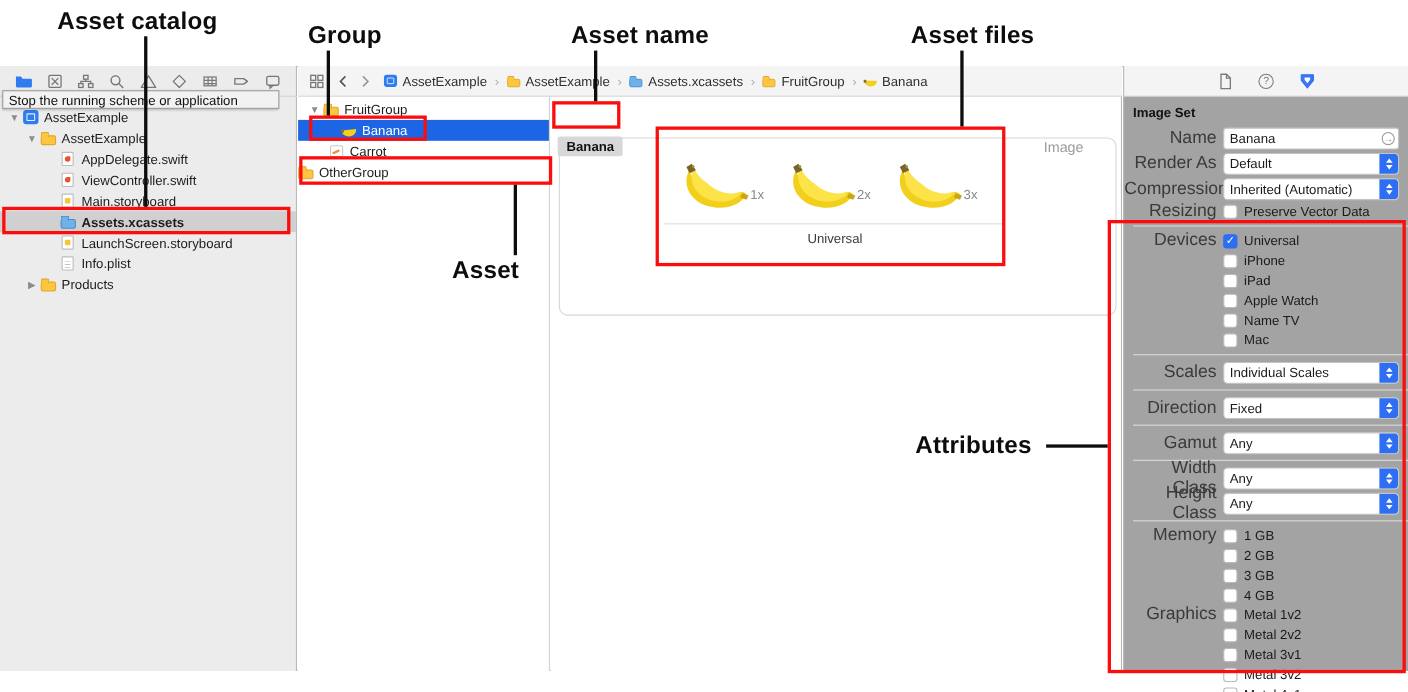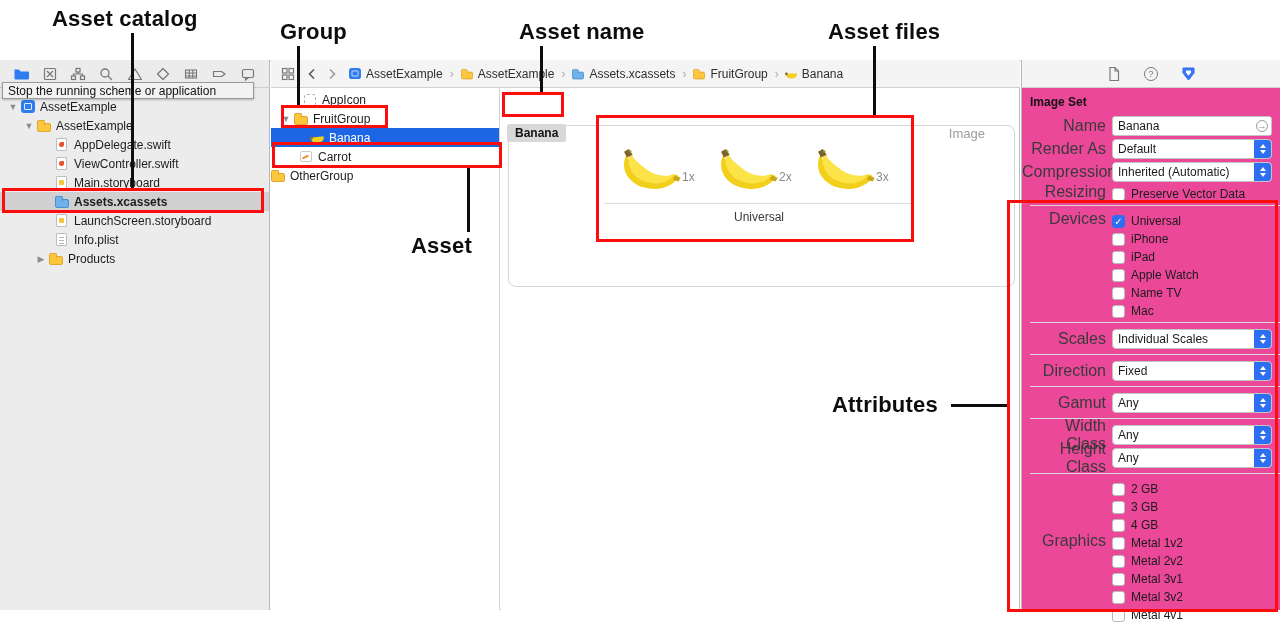--- a/index.html
+++ b/index.html
@@ -19,21 +19,21 @@
   .insp-toolbar{position:absolute;left:1021px;top:60px;width:259px;height:28px;background:#f4f4f5;
        border-bottom:1px solid #cfcfcf;border-left:1px solid #b9b9b9;box-sizing:border-box;
        display:flex;align-items:center;justify-content:center;gap:22px;}
   
   .col-nav{position:absolute;left:0;top:88px;width:270px;height:522px;background:#ececec;
        border-right:1px solid #b9b9b9;box-sizing:border-box;padding-top:9px;}
   .col-list{position:absolute;left:271px;top:88px;width:229px;height:522px;background:#fff;
        border-right:1px solid #d2d2d2;box-sizing:border-box;padding-top:2px;}
   .col-editor{position:absolute;left:501px;top:88px;width:519px;height:522px;background:#fff;
        border-right:1px solid #b9b9b9;box-sizing:border-box;}
-  .col-insp{position:absolute;left:1021px;top:88px;width:259px;height:522px;background:#ec4899;
+  .col-insp{position:absolute;left:1021px;top:88px;width:259px;height:522px;background:#a3a3a3;
        border-left:1px solid #b9b9b9;box-sizing:border-box;padding-top:5px;}
   
   .tbi{width:17px;height:17px;display:flex;align-items:center;justify-content:center;}
   .tbi svg{display:block;}
   
   .tooltip{position:absolute;left:2px;top:82px;width:252px;height:17px;background:#f2f2f2;
        border:1px solid #9a9a9a;box-shadow:0 1px 2px rgba(0,0,0,.25);font-size:12px;color:#111;
        line-height:16px;padding-left:5px;z-index:60;white-space:nowrap;box-sizing:border-box;}
   
   .row{height:19px;display:flex;align-items:center;font-size:12px;color:#1c1c1c;white-space:nowrap;}
@@ -81,21 +81,21 @@
   .type-label{position:absolute;right:34px;top:38px;font-size:13px;color:#9b9b9b;}
   .slots{position:absolute;left:99px;top:60px;width:318px;}
   .slot-row{display:flex;justify-content:space-between;padding:0 14px;}
   .slot{width:96px;display:flex;flex-direction:row;align-items:center;}
   .slot .scale{margin-top:12px;font-size:12px;color:#8a8a8a;}
   .slots .divline{border-top:1px solid #dcdcdc;margin:9px 4px 0;}
   .slots .idiom{text-align:center;font-size:12px;color:#3a3a3a;margin-top:6px;}
   
   .insp-title{font-weight:bold;font-size:12px;color:#111;margin:2px 0 5px 8px;}
   .insp-row{display:flex;align-items:center;height:23px;}
-  .insp-row.ck{height:18px;align-items:flex-end;}
+  .insp-row.ck{height:18px;}
   .flabel{width:84px;text-align:right;margin-right:6px;font-size:16px;color:#3a3a3a;flex:0 0 auto;}
   .field,.popup{position:relative;width:160px;height:20px;background:#fff;border:1px solid #c3c3c3;
        border-radius:3px;font-size:12px;color:#1a1a1a;line-height:19px;padding:0 5px;box-sizing:border-box;white-space:nowrap;overflow:hidden;}
   .popup{border-radius:4px;padding-right:32px;}
   .go{position:absolute;right:3px;top:3px;width:12px;height:12px;border:1px solid #9b9b9b;border-radius:50%;
        font-size:9px;line-height:11px;text-align:center;color:#8a8a8a;box-sizing:border-box;}
   .go::after{content:"→";}
   .stepper{position:absolute;right:0;top:-1px;width:17px;height:20px;background:#2e6ef2;border-radius:0 4px 4px 0;
        display:flex;flex-direction:column;align-items:center;justify-content:center;}
   .stepper::before{content:"";border:3px solid transparent;border-bottom:4px solid #fff;margin-bottom:1px;}
@@ -263,34 +263,30 @@
     <span class="lbl" style="font-weight:bold">Assets.xcassets</span>
   </div>
   <div class="row" style="padding-left:55px">
     <span class="fi page storyboard"></span>
     <span class="lbl">LaunchScreen.storyboard</span>
   </div>
   <div class="row" style="padding-left:55px">
     <span class="fi page plist"></span>
     <span class="lbl">Info.plist</span>
   </div>
-  <div class="row" style="padding-left:36px">
+  <div class="row" style="padding-left:24px">
     <span class="disc right"></span>
     <span class="fi folder"></span>
     <span class="lbl">Products</span>
   </div>
 </div>
 
 <div class="tooltip">Stop the running scheme or application</div>
 
 <div class="col-list">
-  <div class="row" style="padding-left:32px">
-    <span class="fi appicon"></span>
-    <span class="lbl">AppIcon</span>
-  </div>
   <div class="row" style="padding-left:10px">
     <span class="disc down"></span>
     <span class="fi folder"></span>
     <span class="lbl">FruitGroup</span>
   </div>
   <div class="row sel-blue" style="padding-left:40px">
     <span class="fi banana"></span>
     <span class="lbl">Banana</span>
   </div>
   <div class="row" style="padding-left:28px">
@@ -444,20 +440,25 @@
   <div class="insp-row">
     <span class="flabel">Height Class</span>
     <span class="popup">
       <span>Any</span>
       <span class="stepper"></span>
     </span>
   </div>
   <div class="insp-sep"></div>
 
   <div class="insp-row ck">
+    <span class="flabel">Memory</span>
+    <span class="chk"></span>
+    <span class="chklbl">1 GB</span>
+  </div>
+  <div class="insp-row ck">
       <span class="flabel"></span>
     <span class="chk"></span>
     <span class="chklbl">2 GB</span>
   </div>
   <div class="insp-row ck">
       <span class="flabel"></span>
     <span class="chk"></span>
     <span class="chklbl">3 GB</span>
   </div>
   <div class="insp-row ck">

